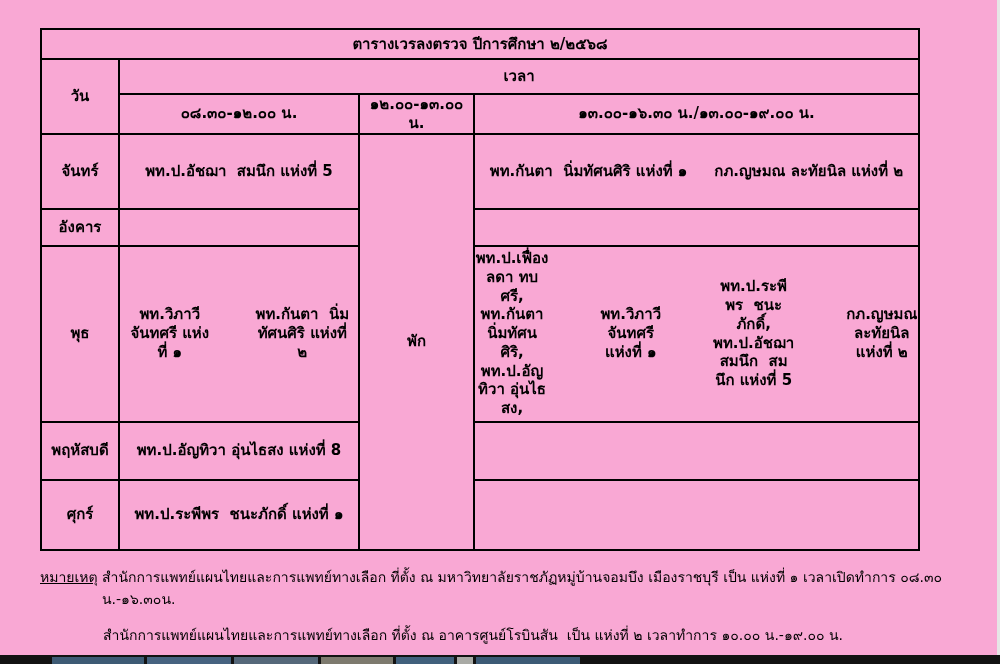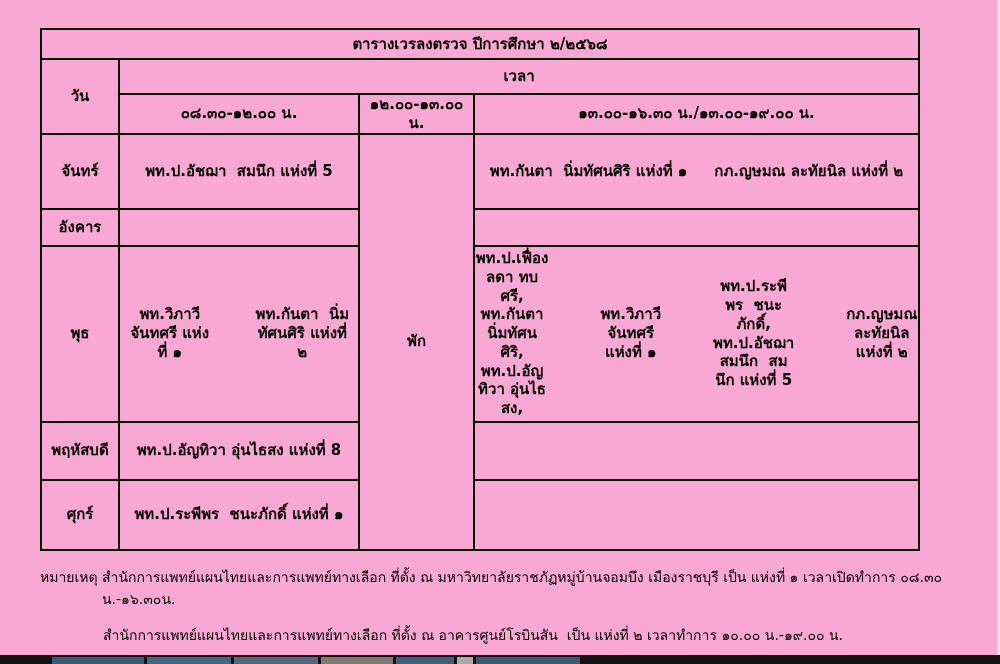--- a/index.html
+++ b/index.html
@@ -29,21 +29,21 @@
   .gap-md{gap:27px;}
   .gap-lg{gap:40px;}
   .r-mon{height:75px;}
   .r-tue{height:37px;}
   .r-wed{height:176px;}
   .r-thu{height:58px;}
   .r-fri{height:70px;}
   
   .notes{position:absolute;left:40px;top:566px;width:930px;font-size:14px;font-weight:normal;}
   .notes-row1{display:flex;align-items:flex-start;}
-  .notes-label{width:62px;flex:0 0 auto;}
+  .notes-label{width:62px;flex:0 0 auto;text-decoration:underline;}
   .note-line-1{white-space:pre-wrap;}
   .note-line-2{margin-left:63px;margin-top:14px;white-space:pre-wrap;}
   
   .right-edge{position:absolute;right:0;top:0;width:3px;height:656px;background:#e6e6e6;}
   .taskbar{position:absolute;left:0;bottom:0;width:1000px;height:9px;background:#121212;}
   .tb-seg{position:absolute;top:2px;height:7px;}
   .tb-1{left:52px;width:92px;background:#3d5a74;}
   .tb-2{left:147px;width:84px;background:#466380;}
   .tb-3{left:234px;width:84px;background:#55687a;}
   .tb-4{left:321px;width:72px;background:#7d7a6e;}

